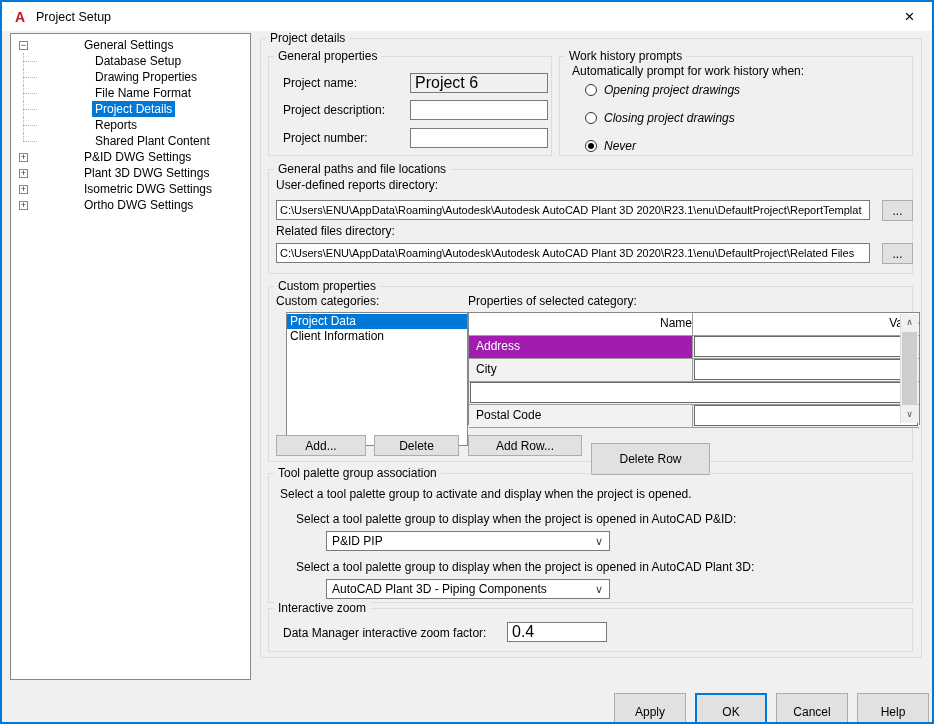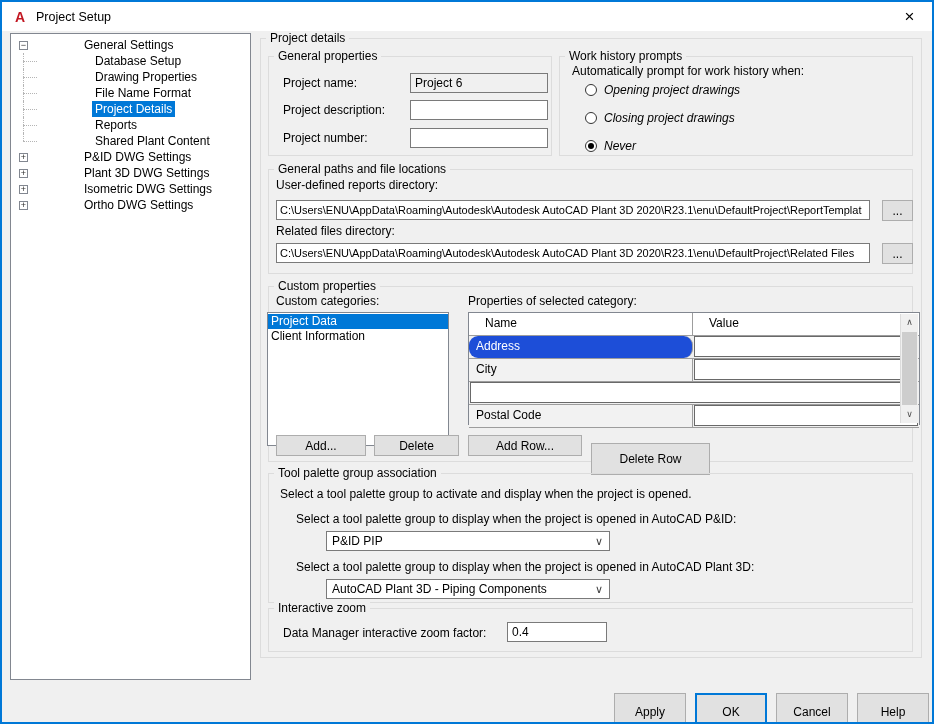--- a/index.html
+++ b/index.html
@@ -30,21 +30,21 @@
   .tree-children .tree-row:last-child::before{bottom:8px;}
   .tree-label{padding:0 3px;margin-left:48px;}
   .tree-label.selected{background:#0078d7;color:#fff;}
   
   .group{position:absolute;border:1px solid #dcdcdc;box-sizing:border-box;}
   .group>.gtitle{position:absolute;top:-8px;left:5px;background:#f0f0f0;padding:0 4px;
     white-space:nowrap;}
   
   .lbl{position:absolute;white-space:nowrap;}
   .textbox{position:absolute;box-sizing:border-box;height:20px;background:#fff;
-    border:1px solid #7a7a7a;font-family:"Liberation Sans",sans-serif;font-size:12px;
+    border:1px solid #7a7a7a;font-family:"Liberation Sans",sans-serif;font-size:16px;
     padding:1px 4px;color:#000;}
   .textbox.readonly{background:#f0f0f0;}
   .pathbox{font-size:11px;line-height:17px;overflow:hidden;white-space:nowrap;padding:1px 3px;}
   .btn{position:absolute;box-sizing:border-box;background:#e1e1e1;border:1px solid #adadad;
     display:flex;align-items:center;justify-content:center;font-size:12px;cursor:pointer;}
   .btn.default{border:2px solid #0078d7;}
   .radio-row{position:absolute;display:flex;align-items:center;height:16px;font-style:italic;}
   .radio{width:12px;height:12px;border-radius:50%;border:1px solid #333;background:#fff;
     margin-right:7px;box-sizing:border-box;position:relative;flex:0 0 auto;}
   .radio.checked::after{content:"";position:absolute;left:2px;top:2px;width:6px;height:6px;
@@ -52,27 +52,27 @@
   .listbox{position:absolute;background:#fff;border:1px solid #828790;box-sizing:border-box;
     padding-top:1px;overflow:hidden;}
   .listbox .item{height:15px;line-height:15px;padding:0 3px;white-space:nowrap;}
   .listbox .item.selected{background:#0078d7;color:#fff;}
   .combo{position:absolute;box-sizing:border-box;height:20px;background:#fff;
     border:1px solid #7a7a7a;line-height:18px;padding-left:5px;cursor:pointer;}
   .combo .chev{position:absolute;right:6px;top:0;line-height:18px;font-size:11px;color:#404040;}
   
   .ptable{position:absolute;background:#f0f0f0;border:1px solid #828790;box-sizing:border-box;}
   .ptable .hdr{display:flex;height:22px;background:#fff;border-bottom:1px solid #9d9d9d;}
-  .ptable .hdr .hc{line-height:21px;padding-left:16px;box-sizing:border-box;}
+  .ptable .hdr .hc{line-height:21px;padding-left:8px;box-sizing:border-box;text-align:right;}
   .ptable .hdr .hc.name{width:224px;border-right:1px solid #9d9d9d;}
   .ptable .hdr .hc.value{flex:1;}
   .trow{display:flex;height:22px;border-bottom:1px solid #9d9d9d;}
   .trow .ncell{width:224px;box-sizing:border-box;background:#f2f2f2;border-right:1px solid #9d9d9d;
     line-height:21px;padding-left:7px;}
-  .trow.selected .ncell{background:#1d4ed8;color:#fff;border-radius:9px;}
+  .trow.selected .ncell{background:#a21caf;color:#fff;}
   .trow .vcell{flex:1;position:relative;background:#f0f0f0;}
   .trow .vcell .vbox{position:absolute;left:1px;right:1px;top:0px;bottom:1px;background:#fff;
     border:1px solid #696969;}
   .vscroll{position:absolute;top:1px;right:1px;bottom:1px;width:17px;background:#f0f0f0;
     border-left:1px solid #dcdcdc;}
   .vscroll .sarrow{position:absolute;left:0;width:17px;height:17px;text-align:center;
     line-height:17px;font-size:9px;color:#505050;cursor:pointer;}
   .vscroll .up{top:0;}
   .vscroll .down{bottom:0;}
   .vscroll .thumb{position:absolute;left:1px;right:1px;top:18px;bottom:18px;background:#cdcdcd;
@@ -171,21 +171,21 @@
   <div class="textbox pathbox" style="left:274px;top:198px;width:594px;">C:\Users\ENU\AppData\Roaming\Autodesk\Autodesk AutoCAD Plant 3D 2020\R23.1\enu\DefaultProject\ReportTemplat</div>
   <div class="btn" style="left:880px;top:198px;width:31px;height:21px;">...</div>
   <div class="lbl" style="left:274px;top:222px;">Related files directory:</div>
   <div class="textbox pathbox" style="left:274px;top:241px;width:594px;">C:\Users\ENU\AppData\Roaming\Autodesk\Autodesk AutoCAD Plant 3D 2020\R23.1\enu\DefaultProject\Related Files</div>
   <div class="btn" style="left:880px;top:241px;width:31px;height:21px;">...</div>
 
   <div class="group" style="left:266px;top:284px;width:645px;height:176px;">
     <span class="gtitle">Custom properties</span>
   </div>
   <div class="lbl" style="left:274px;top:292px;">Custom categories:</div>
-  <div class="listbox" style="left:265px;top:310px;width:182px;height:134px;">
+  <div class="listbox" style="left:284px;top:310px;width:182px;height:134px;">
     <div class="item selected">Project Data</div>
     <div class="item">Client Information</div>
   </div>
   <div class="lbl" style="left:466px;top:292px;">Properties of selected category:</div>
 
   <div class="ptable" style="left:466px;top:310px;width:452px;height:113px;">
     <div class="hdr">
       <div class="hc name">Name</div>
       <div class="hc value">Value</div>
     </div>

